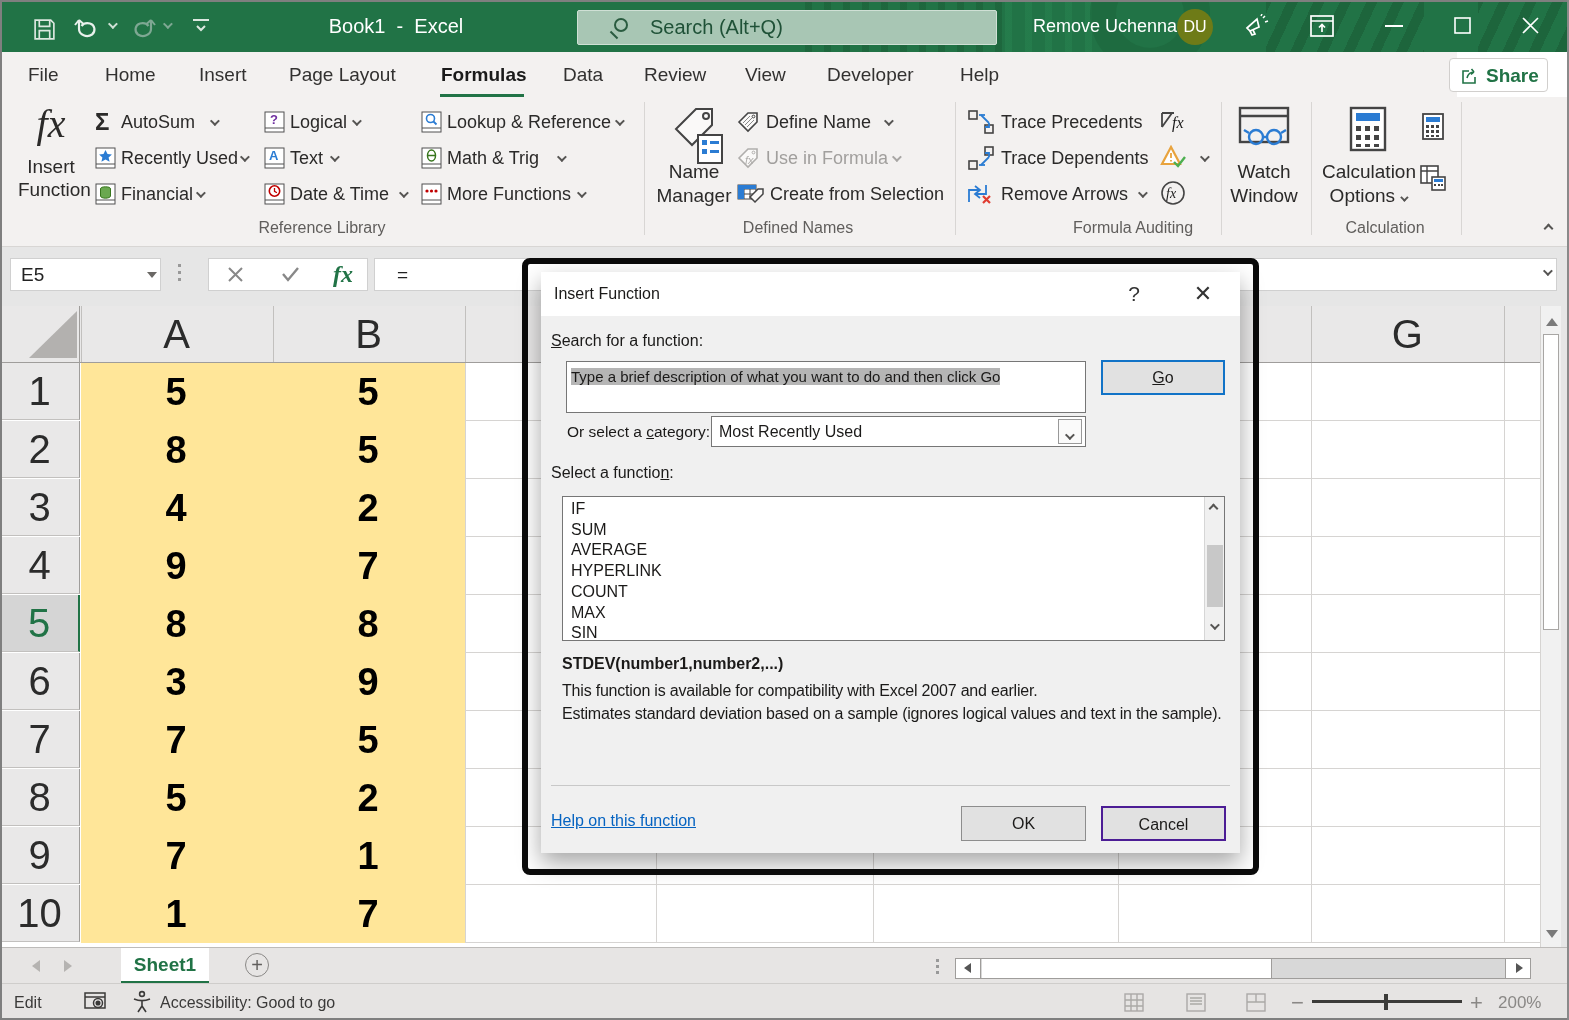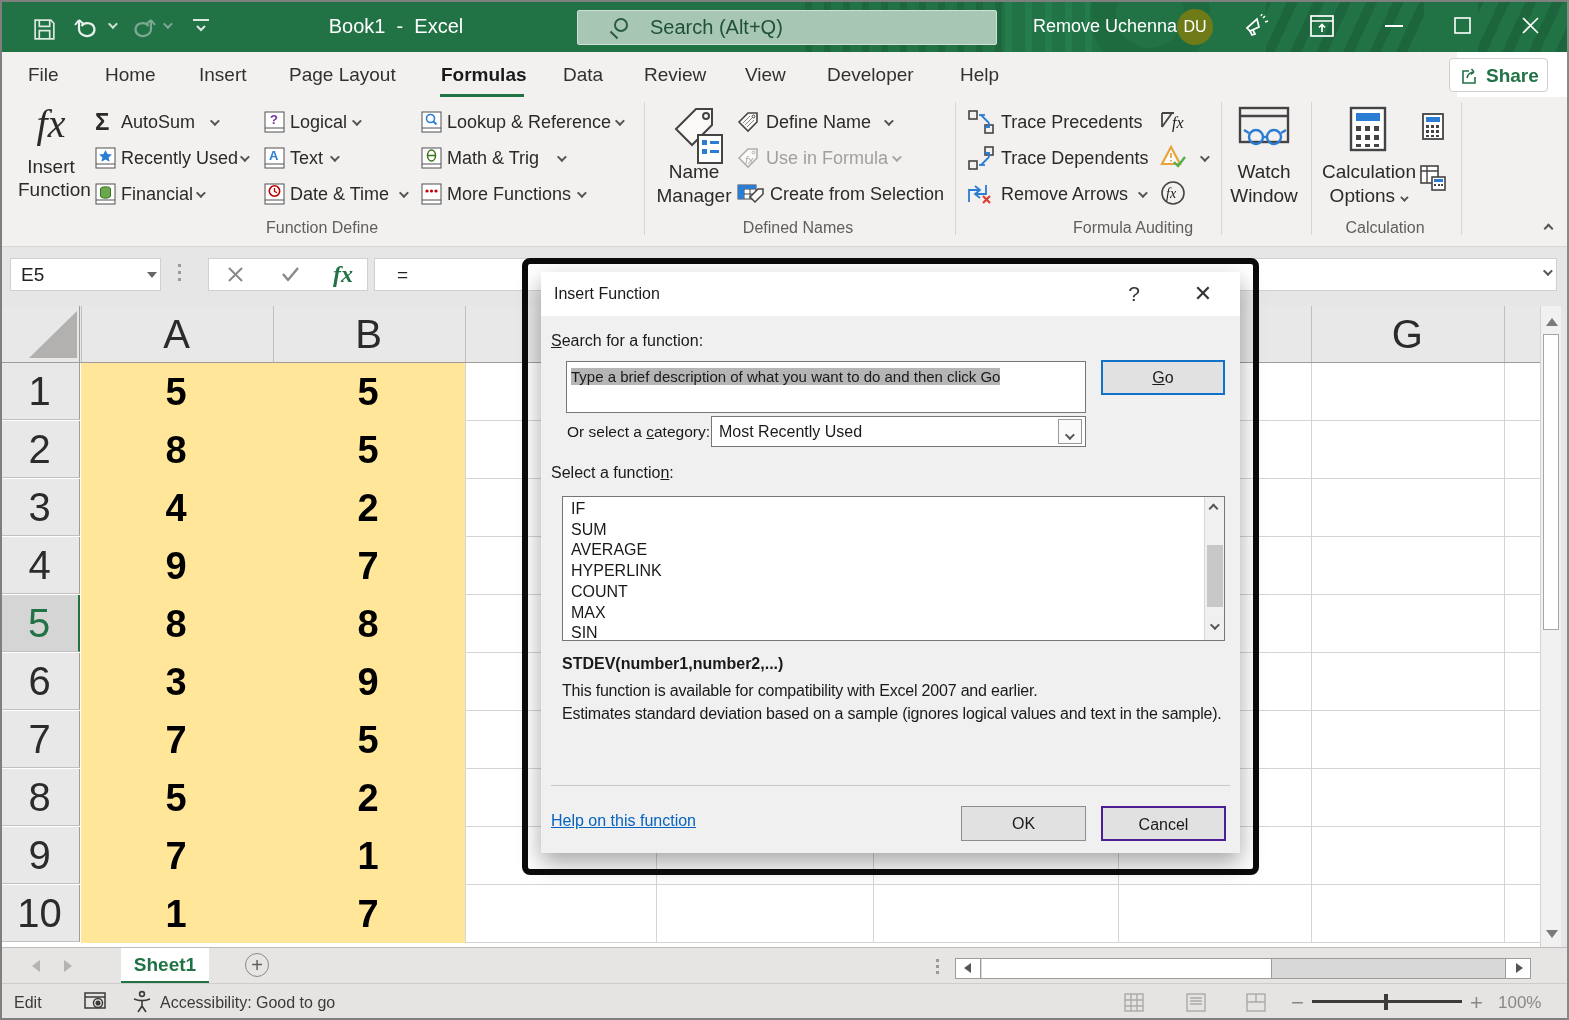--- a/index.html
+++ b/index.html
@@ -222,21 +222,21 @@
       <ellipse cx="10.5" cy="8.5" rx="4" ry="5.5" fill="none" stroke="#38761d" stroke-width="1.5"></ellipse>
       <path d="M7 8.5h7" stroke="#38761d" stroke-width="1.5"></path>
     </svg>
     <svg class="abs" style="left:421px;top:86px" width="21" height="22" viewBox="0 0 21 22">
       <rect x="1" y="1" width="19" height="20" fill="#fff" stroke="#505050"></rect>
       <path d="M1 17h19" stroke="#505050"></path>
       <circle cx="6" cy="8" r="1.6" fill="#c00000"></circle>
       <circle cx="10.5" cy="8" r="1.6" fill="#c00000"></circle>
       <circle cx="15" cy="8" r="1.6" fill="#c00000"></circle>
     </svg>
-    <div class="glabel" style="left:222px">Function Define</div>
+    <div class="glabel" style="left:222px">Reference Library</div>
     <div class="gsep" style="left:644px"></div>
     <svg class="abs" style="left:668px;top:8px" width="58" height="60" viewBox="0 0 58 60">
       <path d="M8 24L28 4h16v16L24 40z" fill="#faf9f8" stroke="#444" stroke-width="2"></path>
       <circle cx="38" cy="11" r="3" fill="none" stroke="#444" stroke-width="2"></circle>
       <rect x="30" y="30" width="24" height="28" fill="#fff" stroke="#444" stroke-width="2"></rect>
       <rect x="34" y="35" width="5" height="5" fill="#2b7cd3"></rect>
       <rect x="42" y="36" width="9" height="3" fill="#2b7cd3"></rect>
       <rect x="34" y="44" width="5" height="5" fill="#2b7cd3"></rect>
       <rect x="42" y="45" width="9" height="3" fill="#2b7cd3"></rect>
     </svg>
@@ -489,21 +489,21 @@
       <path d="M4 5h12M4 8h12M4 11h12"></path>
     </svg>
   <svg style="position:absolute;left:1246px;top:9px" width="20" height="19" viewBox="0 0 20 19" fill="none" stroke="#aba9a7" stroke-width="1.4">
       <rect x="1" y="1" width="18" height="17"></rect>
       <path d="M10 1v8M1 9h18"></path>
     </svg>
   <span style="position:absolute;left:1291px;top:6px;color:#8a8886;font-size:22px">−</span>
   <div style="position:absolute;left:1312px;top:16px;width:150px;height:3px;background:#3c3b39"></div>
   <div style="position:absolute;left:1384px;top:10px;width:4px;height:16px;background:#3c3b39"></div>
   <span style="position:absolute;left:1470px;top:6px;color:#8a8886;font-size:22px">+</span>
-  <span style="position:absolute;left:1498px;top:9px;color:#8a8886;font-size:17px">100%</span>
+  <span style="position:absolute;left:1498px;top:9px;color:#8a8886;font-size:17px">200%</span>
 </div>
 
 <div id="dlg">
   <div id="dtitle"><span style="margin-left:13px">Insert Function</span></div>
   <div id="dq">?</div>
   <div id="dx">✕</div>
   <div style="position:absolute;left:10px;top:60px"><span class="u">S</span>earch for a function:</div>
   <div id="sin"><i>Type a brief description of what you want to do and then click Go</i></div>
   <div id="gobtn"><span class="u">G</span>o</div>
   <div style="position:absolute;left:26px;top:151px;font-size:15.5px">Or select a <span class="u">c</span>ategory:</div>

